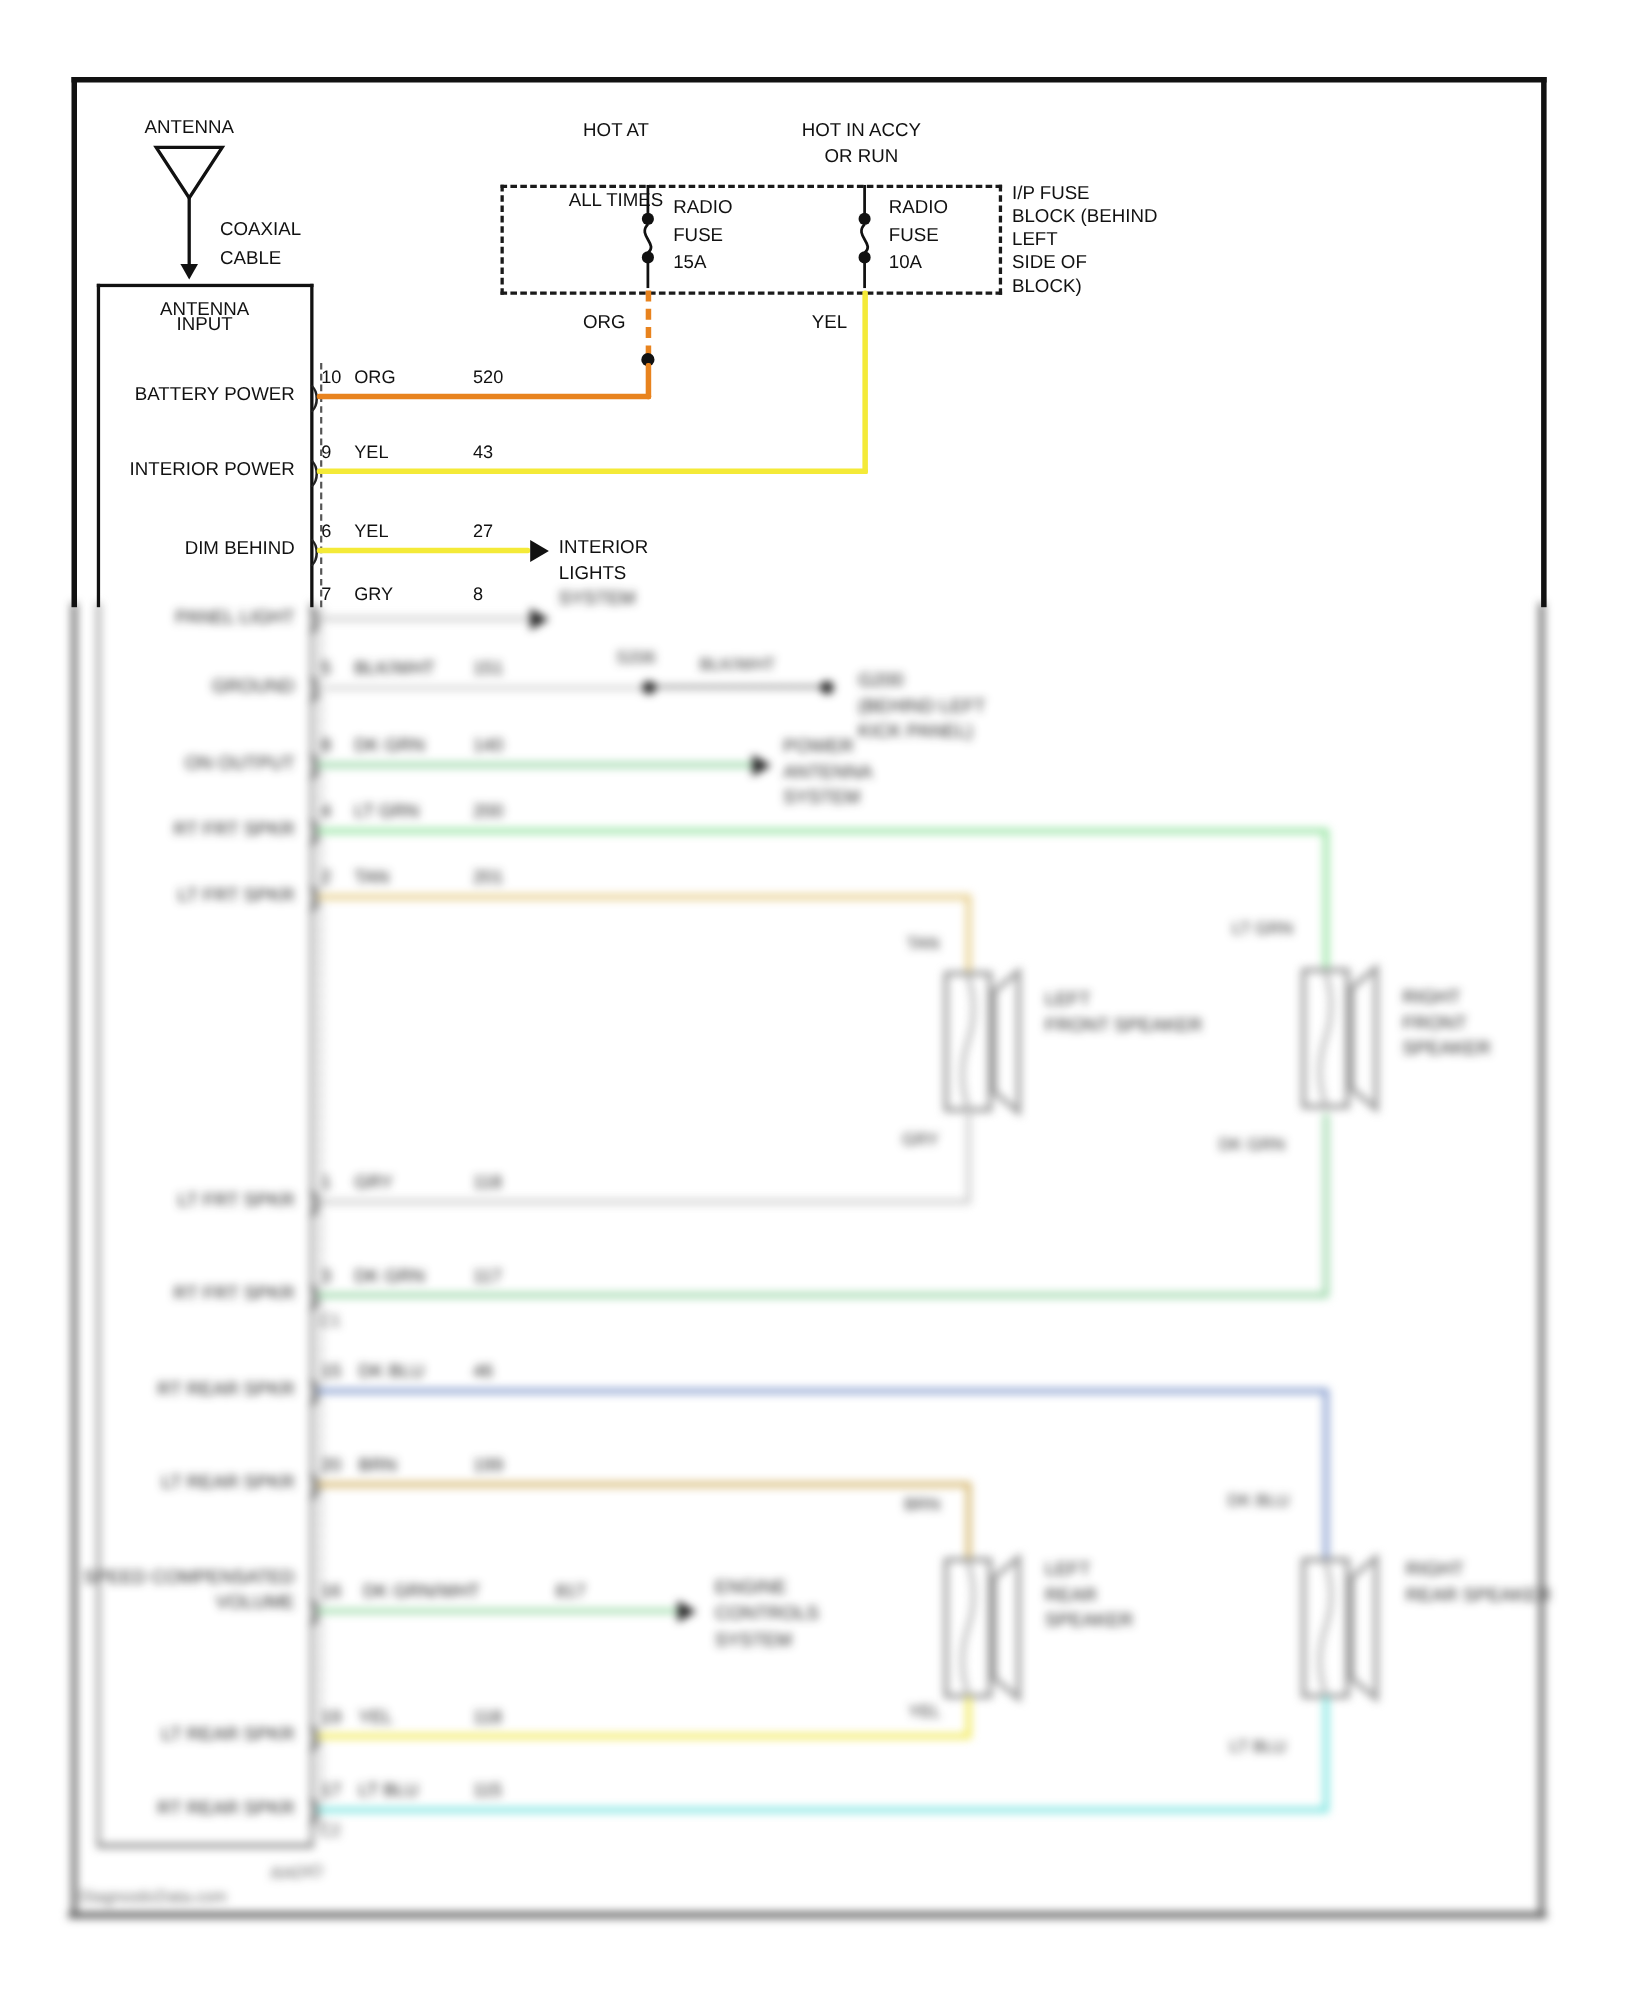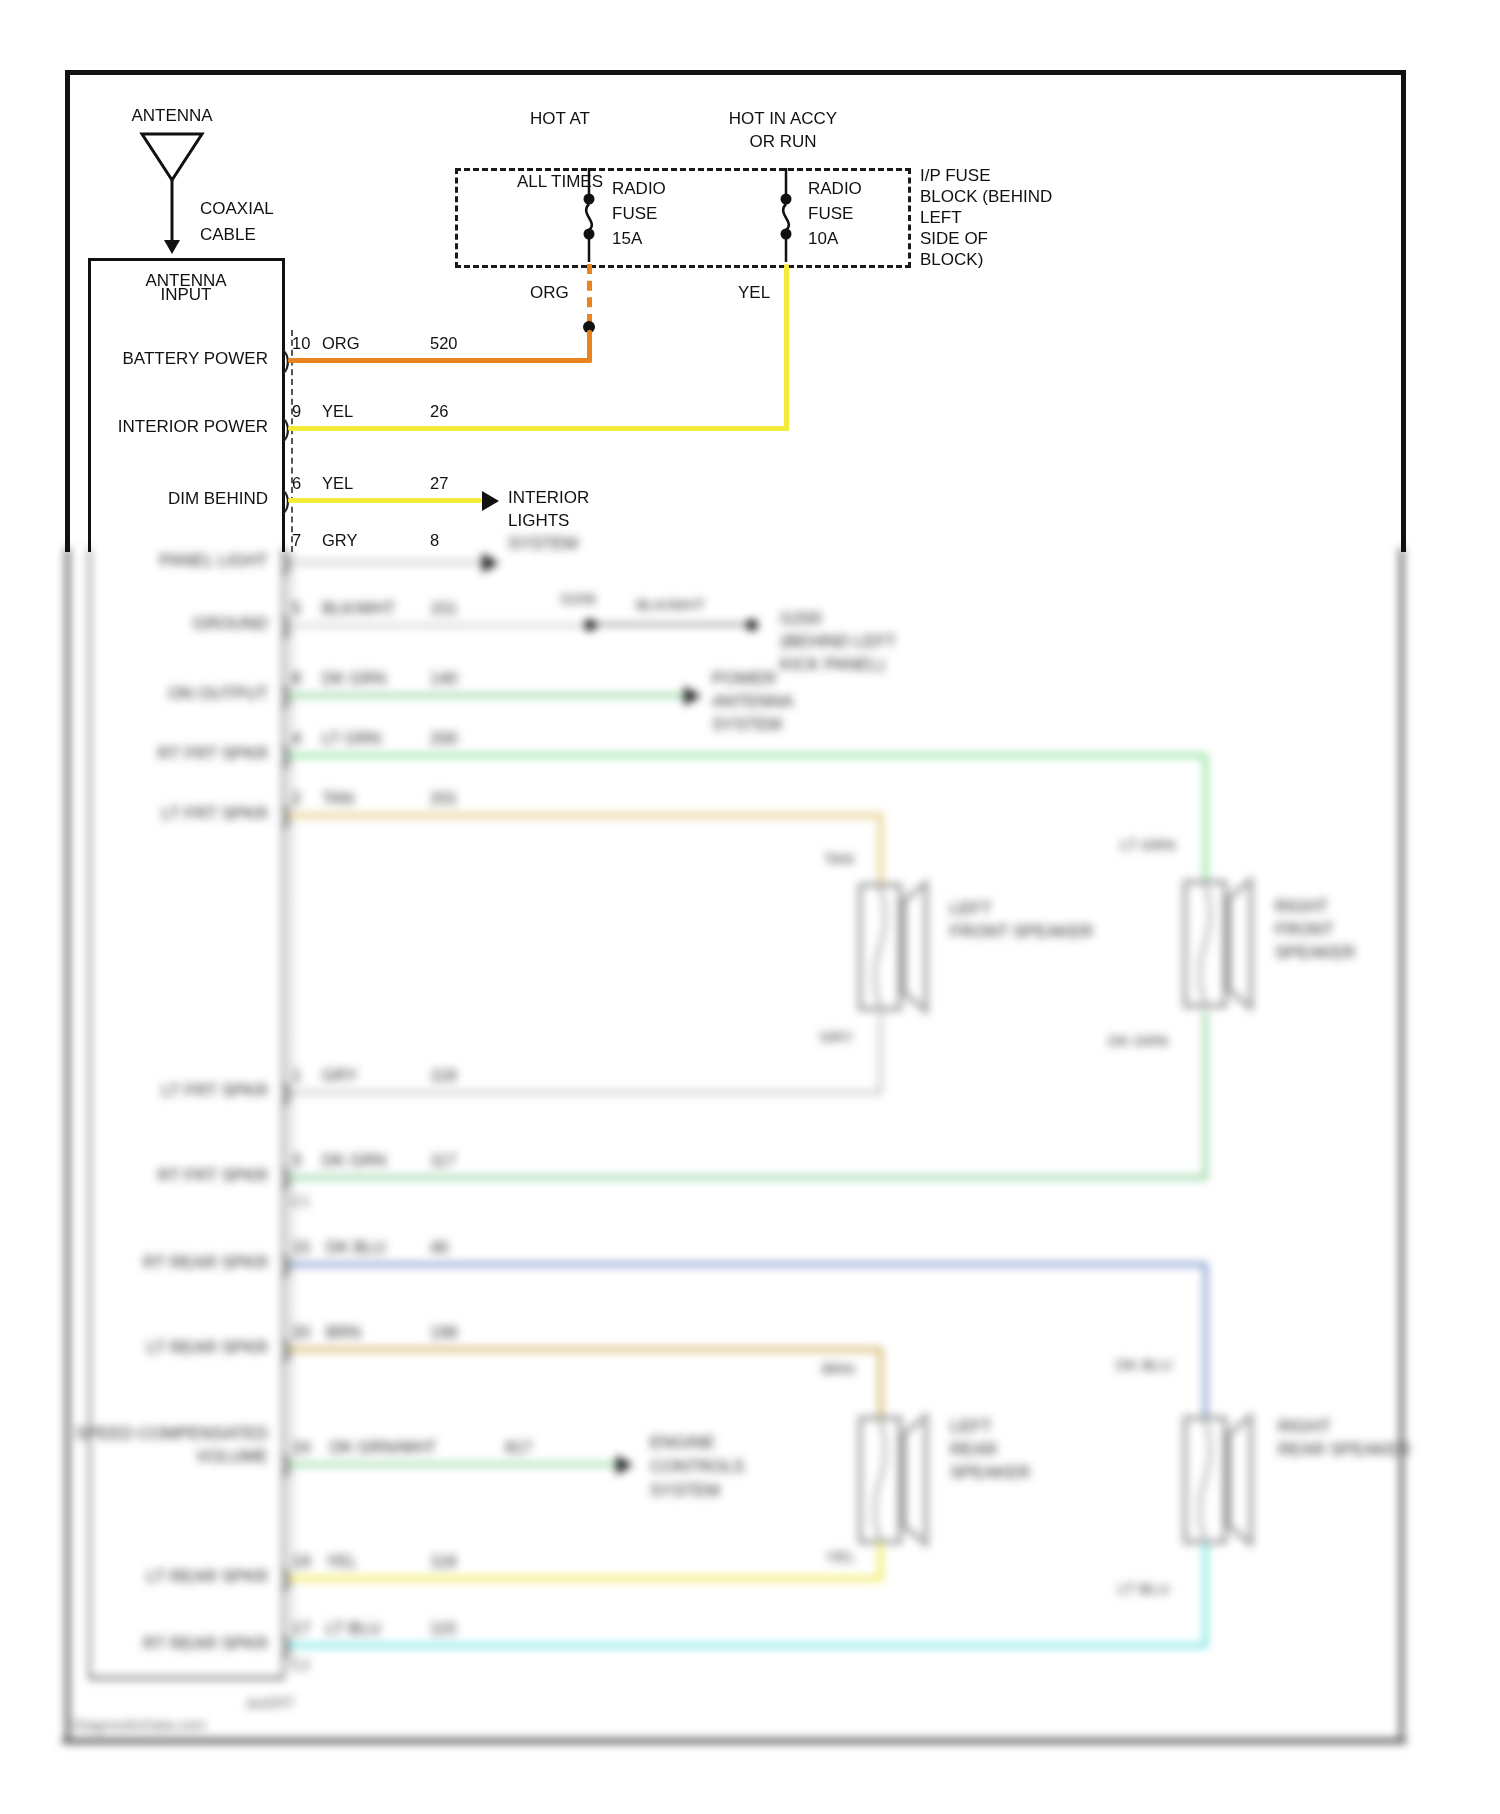--- a/index.html
+++ b/index.html
@@ -268,21 +268,21 @@
     <span class="paren" style="left:282px;top:345px;">)</span>
     <span class="lbl pin" style="left:292px;top:333px;">10</span>
     <span class="lbl pin" style="left:322px;top:333px;">ORG</span>
     <span class="lbl pin" style="left:430px;top:333px;">520</span>
     <div class="wire c-org" style="left:288px;top:358px;width:304px;"></div>
 
     <div class="rlbl" style="top:417px;">INTERIOR POWER</div>
     <span class="paren" style="left:282px;top:413px;">)</span>
     <span class="lbl pin" style="left:292px;top:401px;">9</span>
     <span class="lbl pin" style="left:322px;top:401px;">YEL</span>
-    <span class="lbl pin" style="left:430px;top:401px;">26</span>
+    <span class="lbl pin" style="left:430px;top:401px;">43</span>
     <div class="wire c-yel" style="left:288px;top:426px;width:501px;"></div>
 
     <div class="rlbl" style="top:489px;">DIM BEHIND</div>
     <span class="paren" style="left:282px;top:485px;">)</span>
     <span class="lbl pin" style="left:292px;top:473px;">6</span>
     <span class="lbl pin" style="left:322px;top:473px;">YEL</span>
     <span class="lbl pin" style="left:430px;top:473px;">27</span>
     <div class="wire c-yel" style="left:288px;top:498px;width:194px;"></div>
     <div class="arrow" style="left:482px;top:491px;"></div>
     <div class="lbl" style="left:508px;top:487px;">INTERIOR</div>

